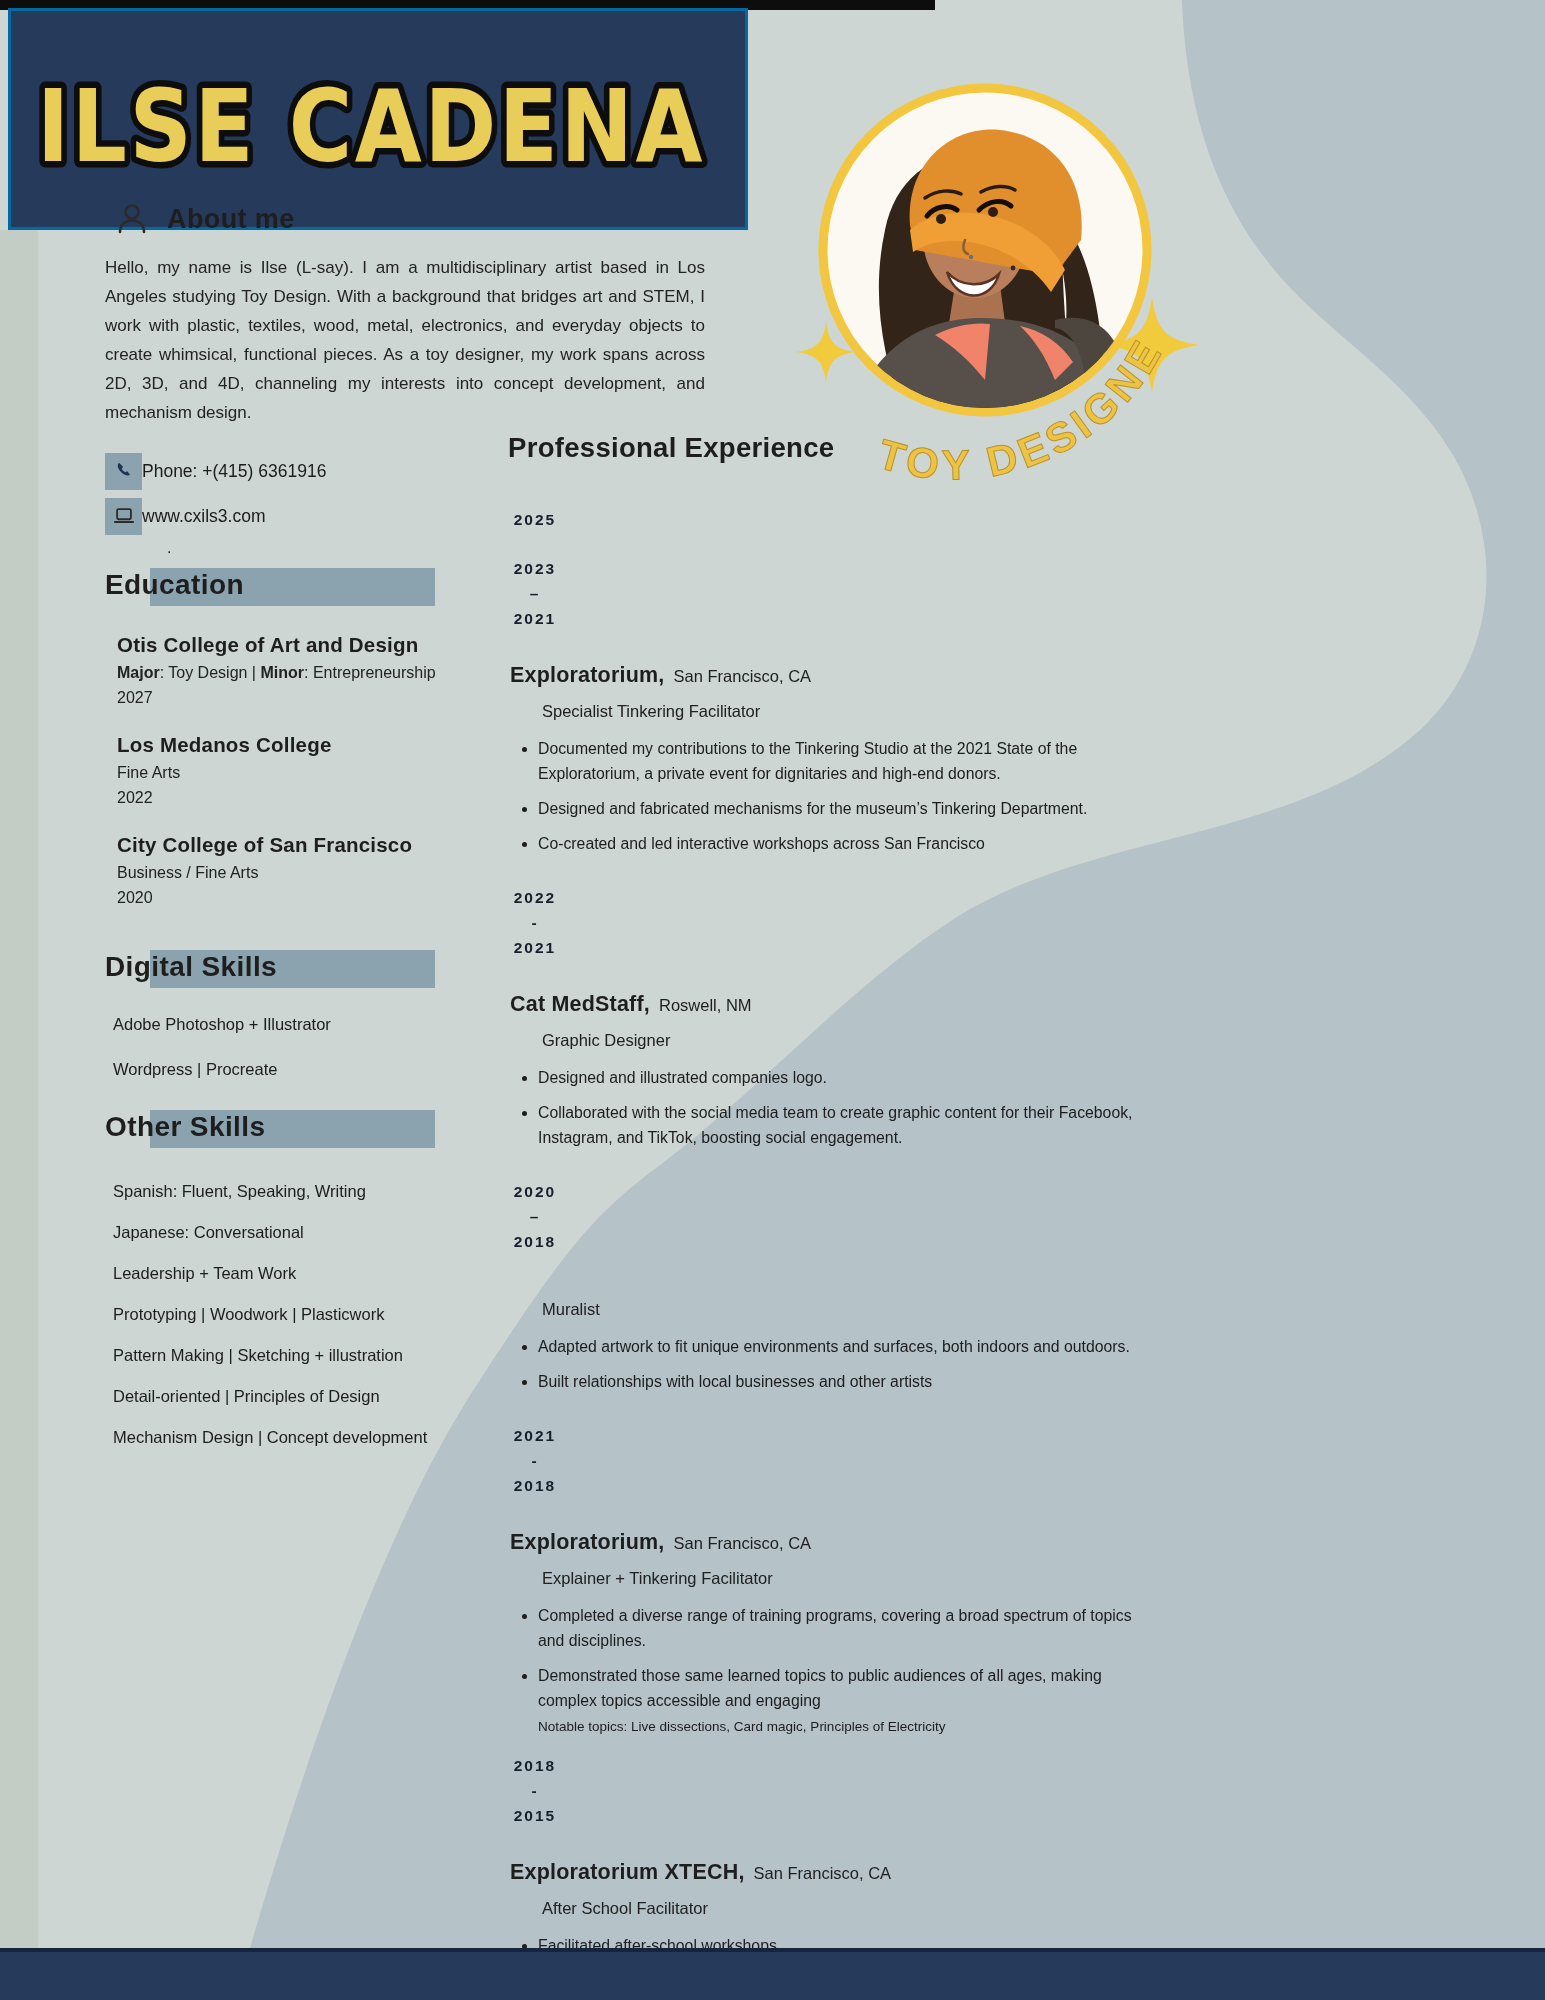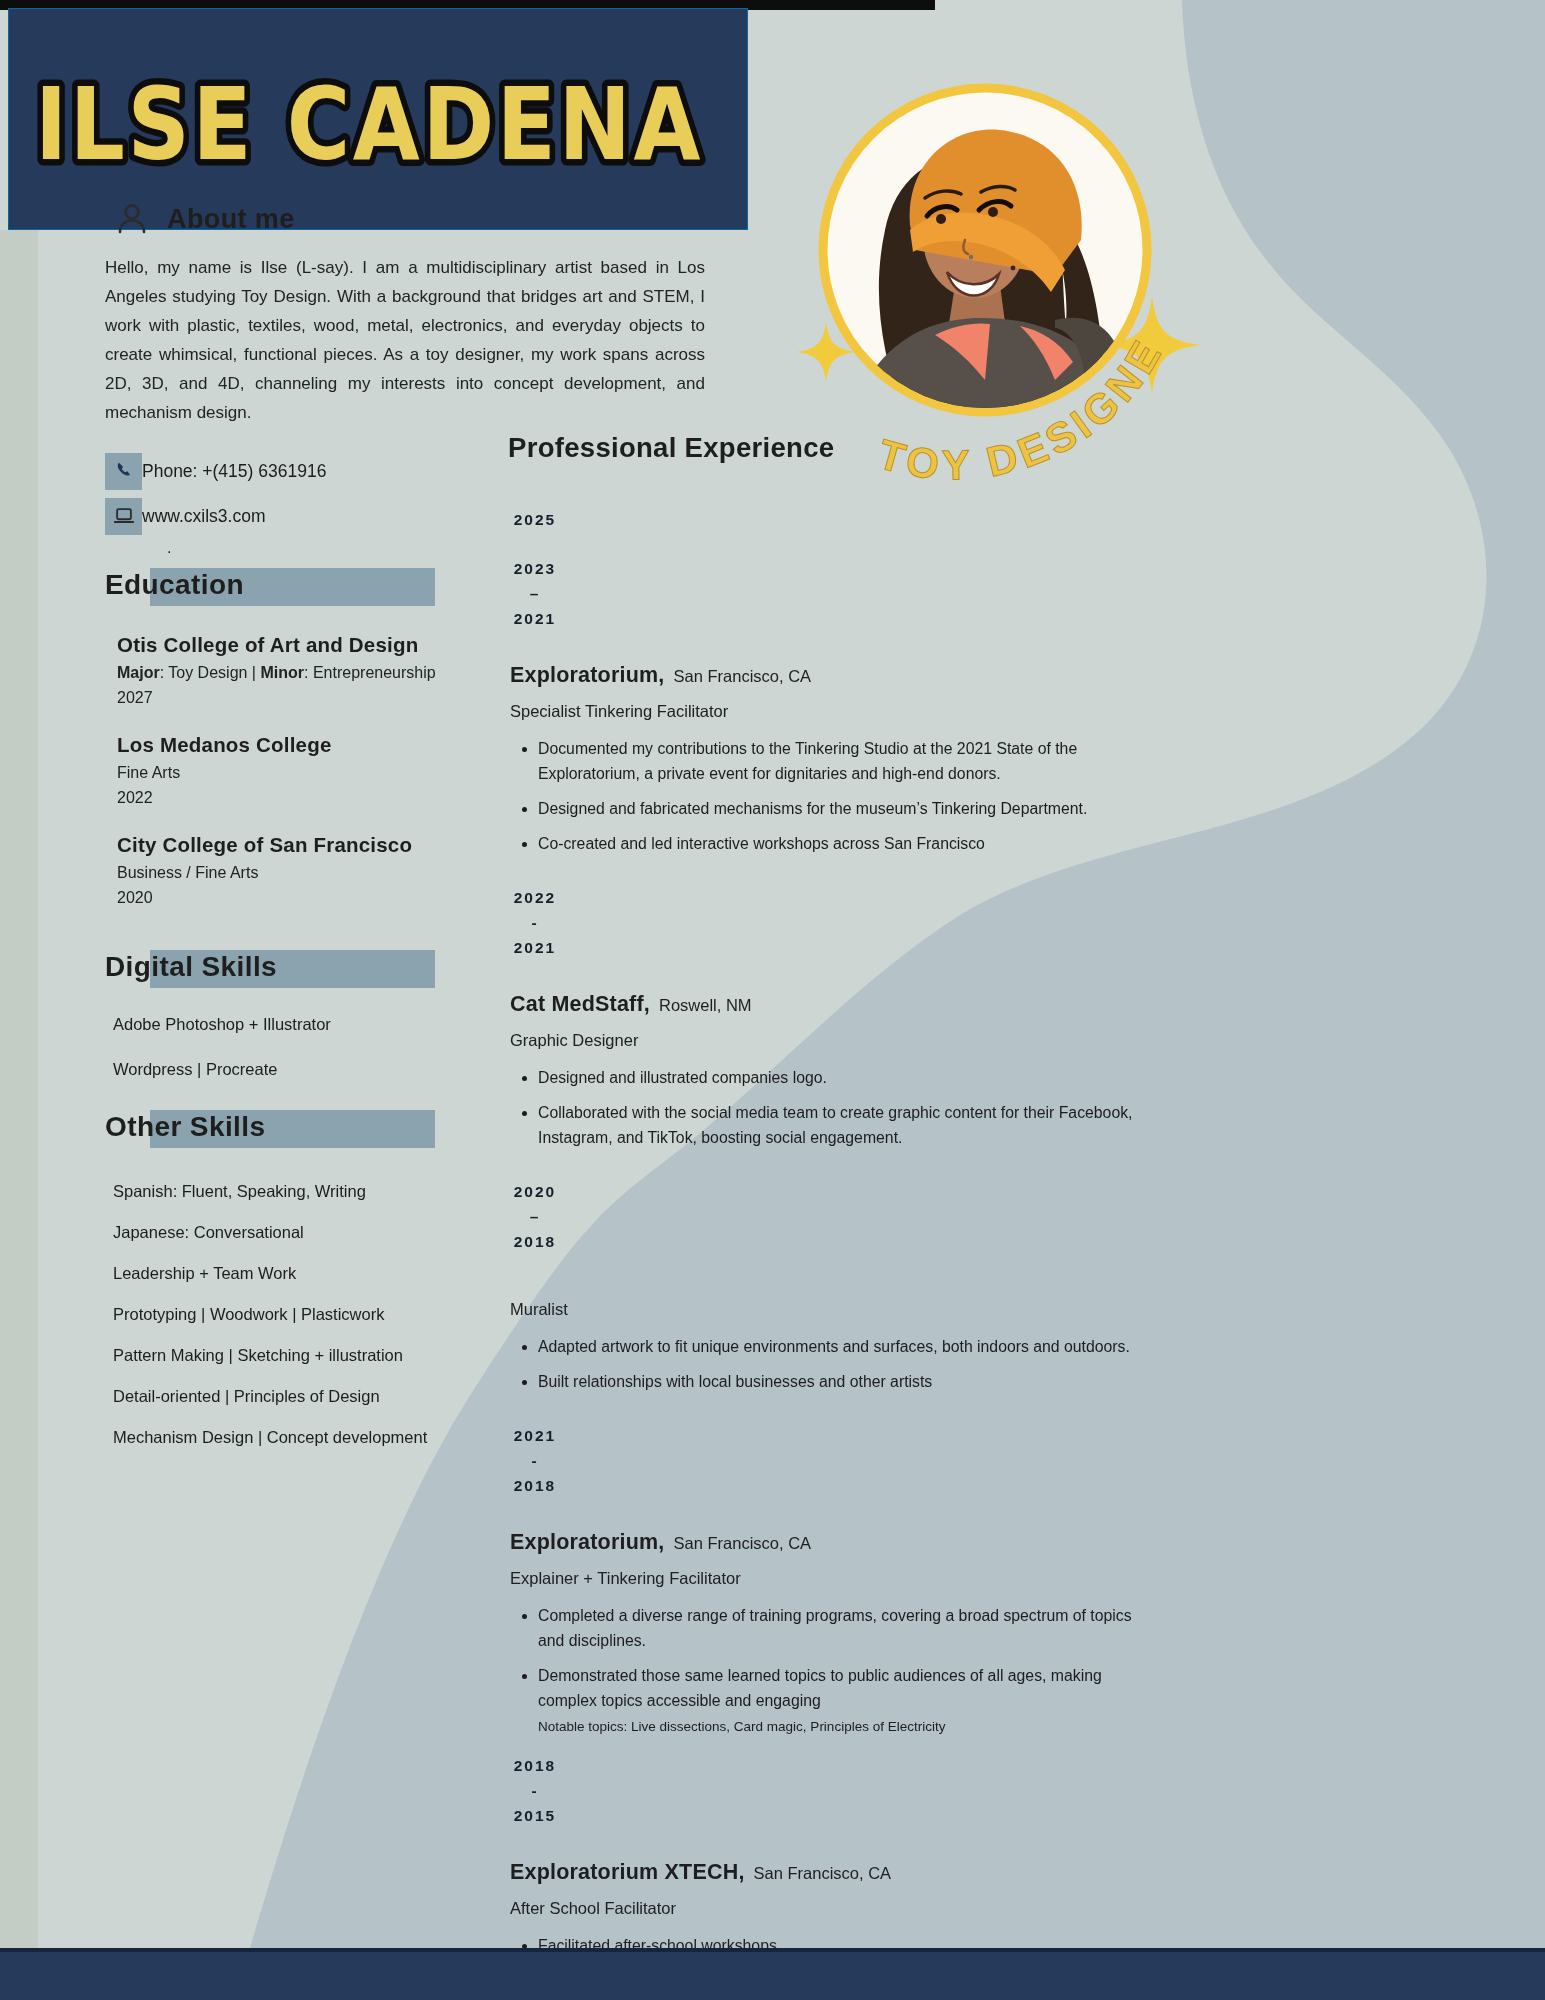--- a/index.html
+++ b/index.html
@@ -6,21 +6,21 @@
   .page {
     position:relative; width:1545px; height:2000px; overflow:hidden;
     background:#cdd6d2; font-family:"Liberation Sans", sans-serif; color:#1e1e1e;
   }
   .bg-svg { position:absolute; left:0; top:0; z-index:0; }
   .left-strip { position:absolute; left:0; top:230px; width:38px; height:1722px; background:#c3cdc6; z-index:1; }
   .top-strip { position:absolute; left:0; top:0; width:935px; height:10px; background:#0d0d0d; z-index:3; }
 
   .header-box {
     position:absolute; left:8px; top:8px; width:740px; height:222px; box-sizing:border-box;
-    background:#263a5c; border:1px solid #0369a1; z-index:4;
+    background:#263a5c; border:3px solid #0369a1; z-index:4;
   }
   .deco-svg { position:absolute; z-index:2; }
 
   .footer-bar { position:absolute; left:0; bottom:0; width:100%; height:48px; background:#263a5c; border-top:4px solid #16253d; z-index:5; }
 
   
   .left-col { position:absolute; left:105px; top:203px; width:612px; z-index:4; }
   .about-head { display:flex; align-items:center; gap:20px; margin-left:12px; }
   .about-head h2 { font-size:27px; margin:0; letter-spacing:.4px; }
   .about-text { margin:18px 0 0 0; font-size:17px; line-height:29px; text-align:justify; color:#232323; width:600px; }
@@ -54,21 +54,21 @@
   .job { display:flex; margin-top:14px;flex-direction:column; }
   .job-first { margin-top:38px; }
   .dates { width:94px; flex:0 0 auto; text-align:center; font-weight:bold; font-size:15.5px; letter-spacing:2px; color:#16202c; padding-top:5px; }
   .date-line { line-height:25px; }
   .gap-after { margin-bottom:24px; }
   .vline { width:3px; background:#5e6f7d; flex:0 0 auto; margin:6px 0 26px 0; }
   .jcontent { flex:1; padding-left:22px; }
   .company-line { white-space:nowrap; }
   .company { font-size:21.5px; font-weight:800; letter-spacing:.2px; }
   .loc { font-size:16.5px; margin-left:9px; }
-  .role { font-size:16.5px; margin-top:14px; color:#202020; }
+  .role { font-size:16.5px; margin-top:14px; color:#202020;margin-left:32px; }
   .jbullets { margin:15px 0 0 0; padding-left:28px; }
   .jbullets li { font-size:15.8px; line-height:25px; margin-bottom:10px; color:#1d1d1d; }
   .note { font-size:13.5px; margin-top:-4px; padding-left:28px; color:#1d1d1d; }
 </style>
 </head>
 <body>
 
 <div class="page">
 
   <svg class="bg-svg" width="1545" height="2000" viewBox="0 0 1545 2000">

